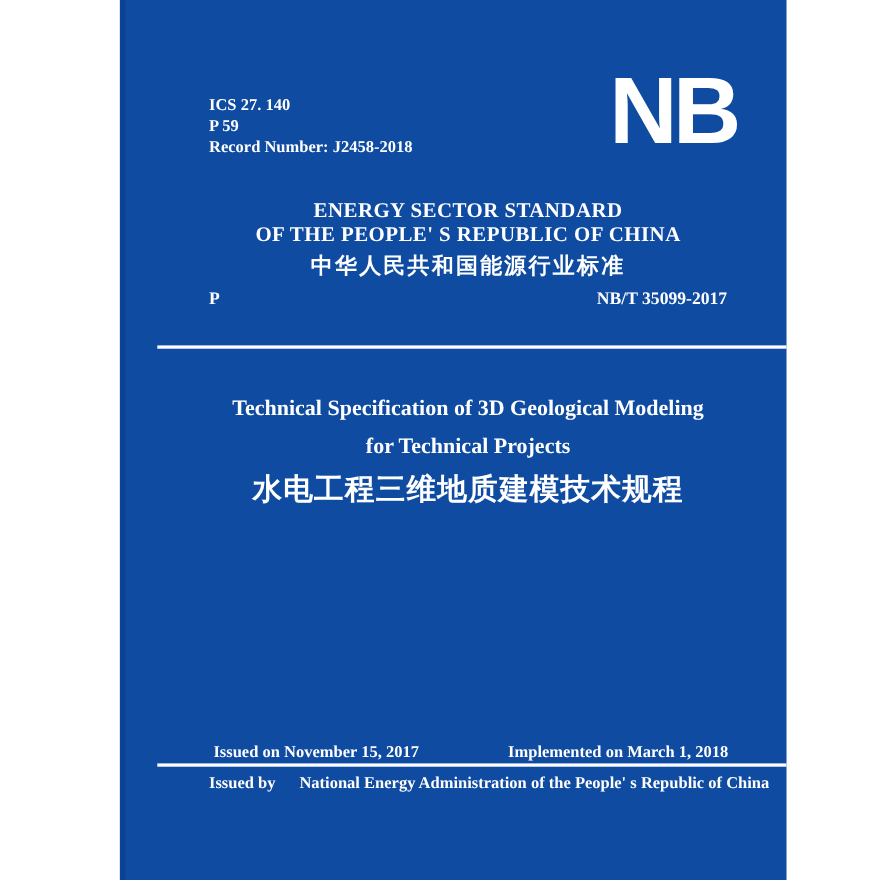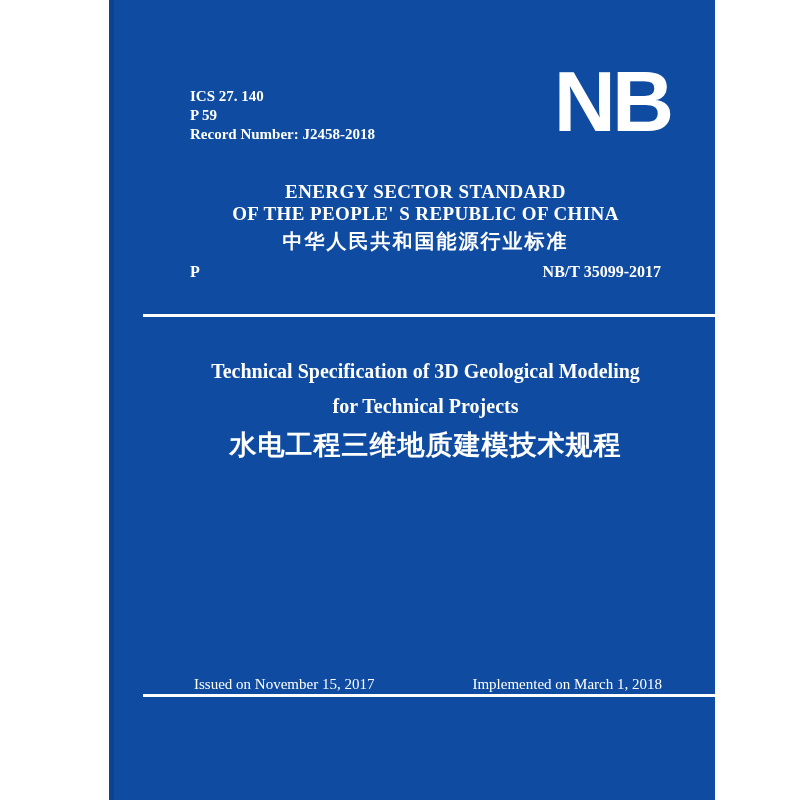--- a/index.html
+++ b/index.html
@@ -106,21 +106,21 @@
   }
   .dates-row {
     position: absolute;
     left: 85px;
     right: 53px;
     top: 676px;
     display: flex;
     justify-content: space-between;
     align-items: baseline;
     font-size: 15px;
-    font-weight: normal;
+    font-weight: bold;
     white-space: nowrap;
   }
   .issued-by-row {
     position: absolute;
     left: 81px;
     right: 54px;
     top: 704px;
     text-align: center;
     font-size: 15px;
     font-weight: bold;
@@ -161,14 +161,18 @@
     <div class="centered title-en title2">for Technical Projects</div>
     <div class="centered title-cn">水电工程三维地质建模技术规程</div>
 
     <div class="dates-row">
       <span>Issued on November 15, 2017</span>
       <span>Implemented on March 1, 2018</span>
     </div>
 
     <div class="rule rule-bottom"></div>
 
+    <div class="issued-by-row">
+      <span class="issued-by-label">Issued by</span>
+      <span>National Energy Administration of the People' s Republic of China</span>
+    </div>
   </div>
 </div>
 
 </body></html>

